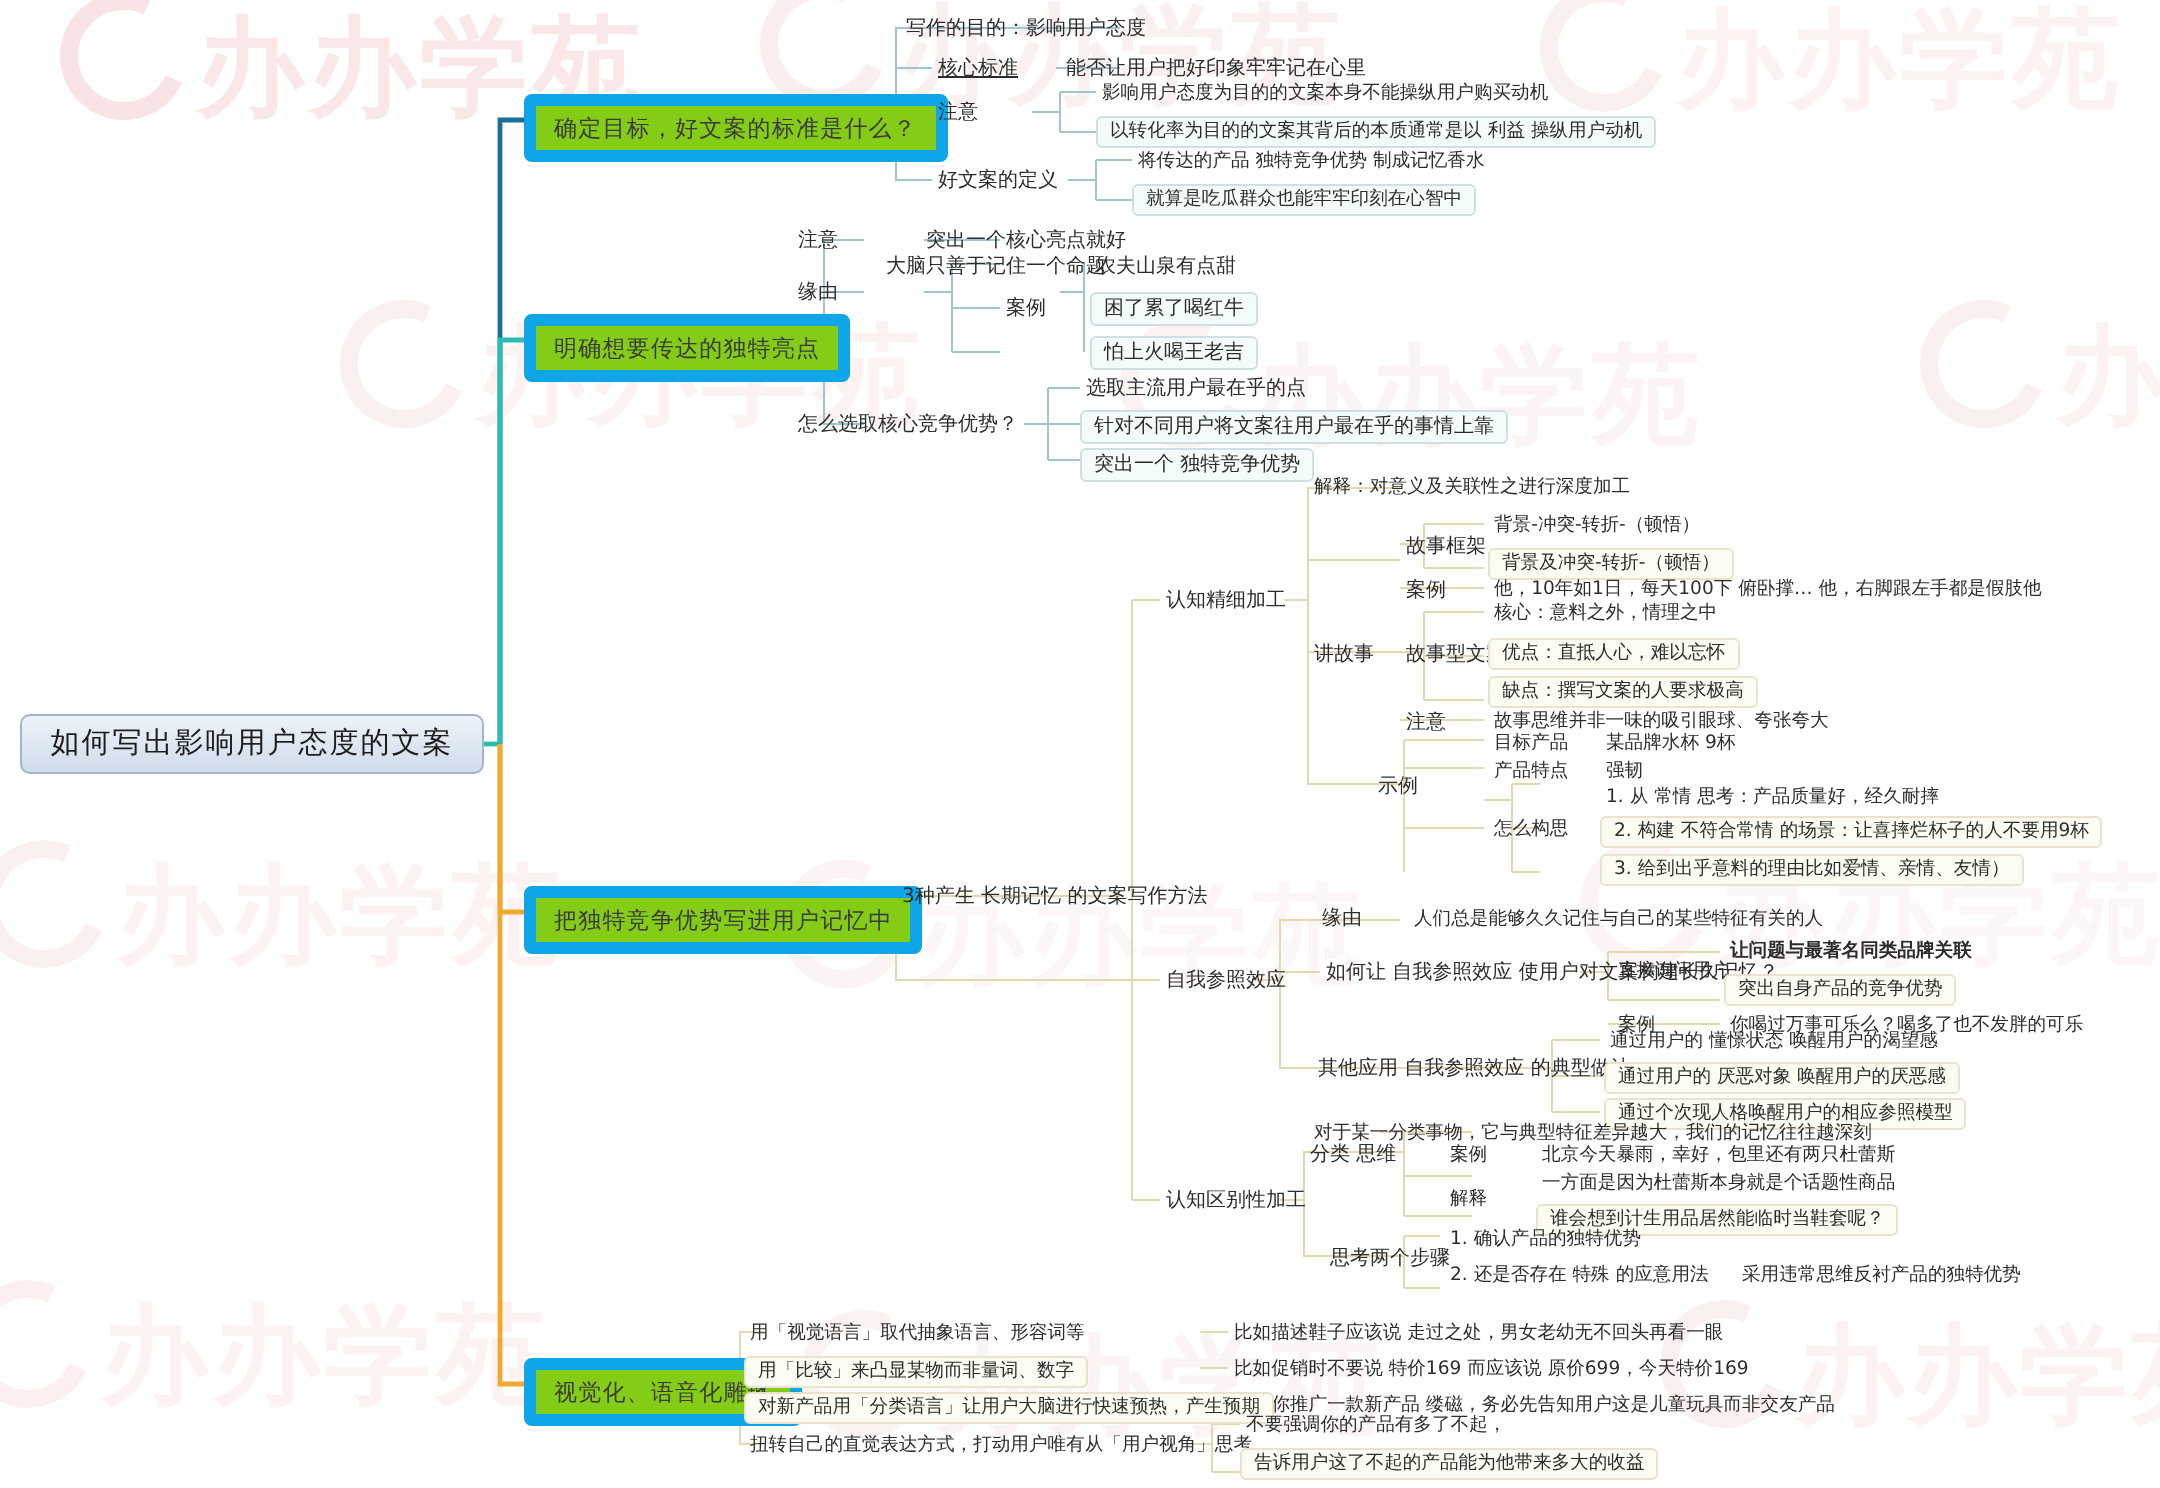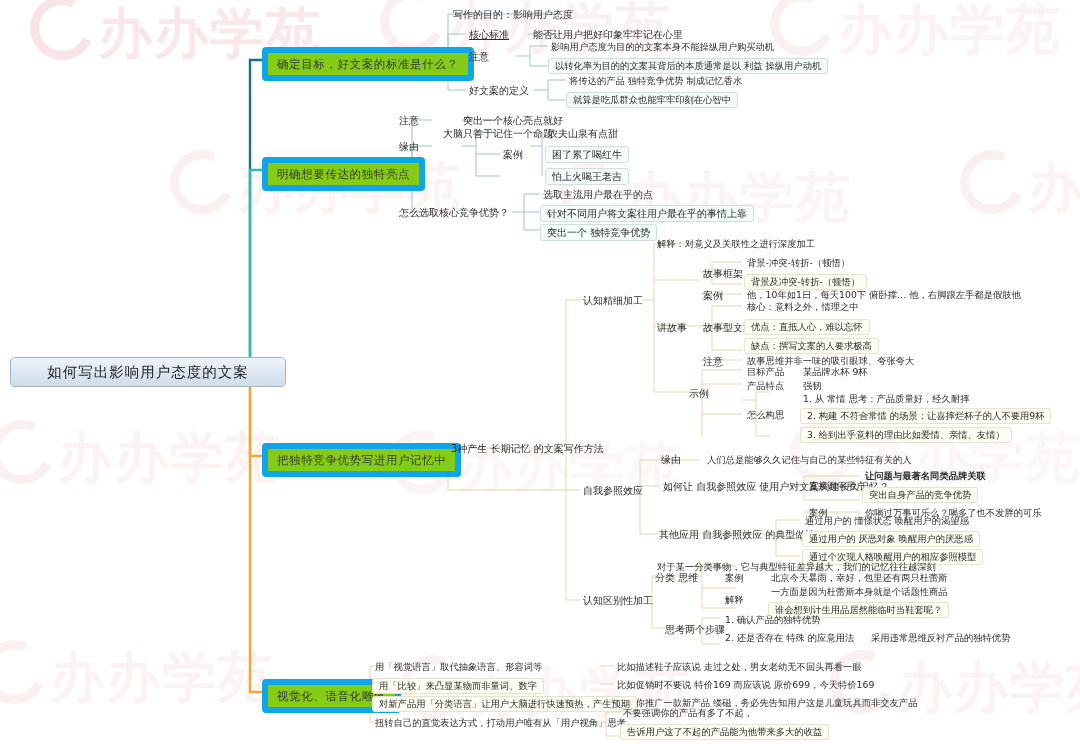--- a/index.html
+++ b/index.html
@@ -37,21 +37,21 @@
 
   .node{
     position:absolute;
     white-space:nowrap;
     font-size:11px;
     color:#2c2c2c;
     line-height:14px;
   }
   .root{
     left:10px;top:357px;
-    width:276px;
+    width:232px;
     height:30px;
     box-sizing:border-box;
     border:1px solid #9fb6cd;
     border-radius:5px;
     background:linear-gradient(180deg,#eef3f9 0%,#cfdcea 100%);
     text-align:center;
     font-size:14.5px;
     line-height:28px;
     color:#1d1d1d;
     letter-spacing:1px;

